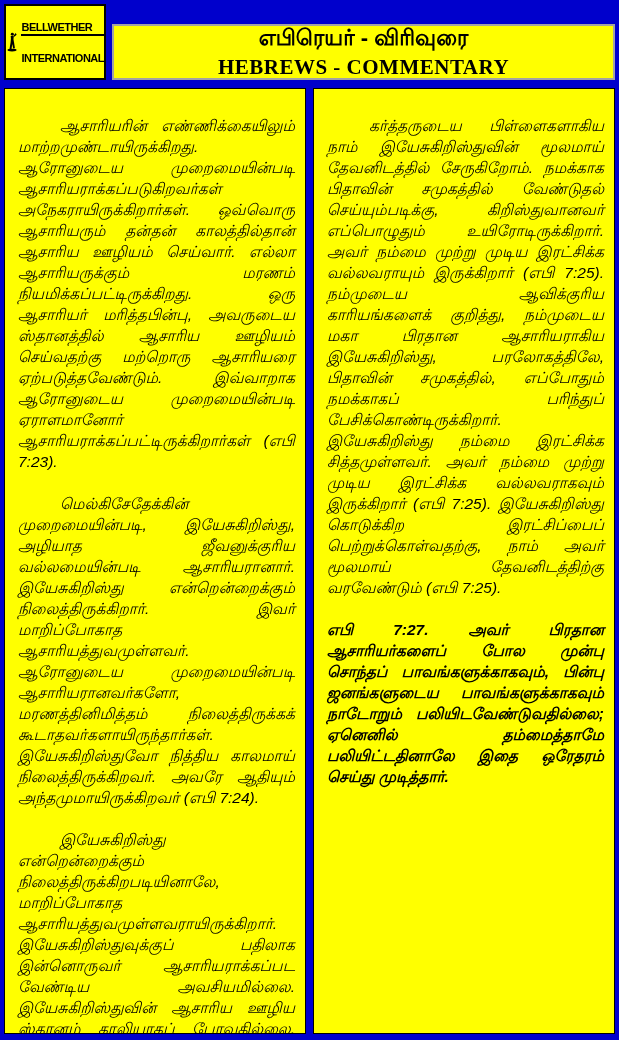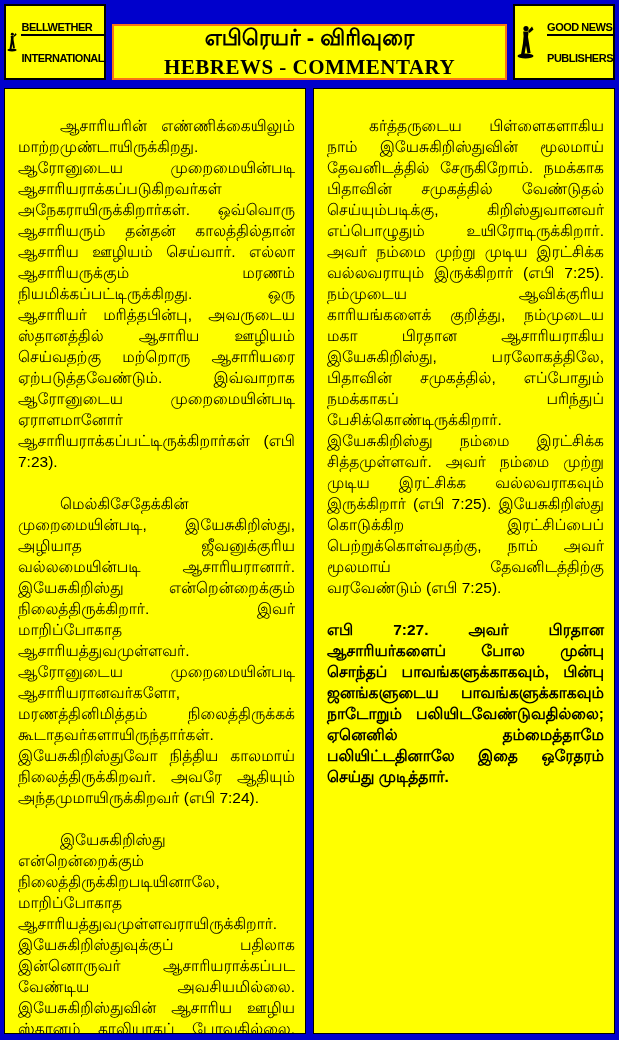--- a/index.html
+++ b/index.html
@@ -23,31 +23,31 @@
   .logo-text { display: flex; flex-direction: column; }
   .logo-line1 {
     font-weight: bold; font-size: 11px; letter-spacing: -0.5px;
     border-bottom: 2px solid #000; padding-bottom: 1px; white-space: nowrap;
   }
   .logo-line2 {
     font-weight: bold; font-size: 11px; letter-spacing: -0.5px;
     padding-top: 16px; white-space: nowrap;
   }
   .title-box {
-    flex: 1; background: #FFFF00; border: 2px solid #f97316; box-sizing: border-box;
+    flex: 1; background: #FFFF00; border: 2px solid #a3a3a3; box-sizing: border-box;
     display: flex; flex-direction: column; align-items: center; justify-content: center;
     gap: 6px;
     margin-top: 20px;
   }
   .title-tamil { font-weight: bold; font-size: 22px; line-height: 24px; }
   .title-english {
     font-family: "Liberation Serif", "DejaVu Serif", serif;
     font-weight: bold; font-size: 21px; line-height: 23px; letter-spacing: 0.5px;
   }
-  .main { display: flex; gap: 7px; margin-top: 8px; height: 946px; }
+  .main { display: flex; gap: 7px; margin-top: 8px; height: 946px; font-style: italic; }
   .col {
     flex: 1; background: #FFFF00; border: 1px solid #000;
     box-sizing: border-box; overflow: hidden;
     padding: 26px 10px 0 13px;
     font-size: 15.5px; line-height: 21px;
     text-align: justify; text-justify: inter-word;
   }
   .col p { margin: 0 0 21px 0; }
   .indent { text-indent: 42px; }
   .section-heading {
@@ -74,34 +74,20 @@
       <span class="logo-line1">BELLWETHER</span>
       <span class="logo-line2">INTERNATIONAL</span>
     </span>
   </div>
 
   <div class="title-box">
     <div class="title-tamil">எபிரெயர் - விரிவுரை</div>
     <div class="title-english">HEBREWS - COMMENTARY</div>
   </div>
 
-  <div class="logo-box">
-    <span class="logo-figure">
-      <svg viewBox="0 0 20 36" xmlns="http://www.w3.org/2000/svg">
-        <circle cx="11" cy="4.5" r="2.6"></circle>
-        <path d="M13 7 L17 2.5 L18.5 5.5 L14.5 9 Z"></path>
-        <path d="M8.2 7.5 L13.6 7.5 L13 13 L14 19 L15.6 29 L12.4 29.5 L11 21.5 L9.6 30 L6 30.5 L8 19 L8.6 12 Z"></path>
-        <ellipse cx="10.5" cy="32" rx="8" ry="2.4"></ellipse>
-      </svg>
-    </span>
-    <span class="logo-text">
-      <span class="logo-line1">GOOD NEWS</span>
-      <span class="logo-line2">PUBLISHERS</span>
-    </span>
-  </div>
 
 </div>
 
 <div class="main">
 
   <div class="col">
     <p class="indent">ஆசாரியரின் எண்ணிக்கையிலும் மாற்றமுண்டாயிருக்கிறது. ஆரோனுடைய முறைமையின்படி ஆசாரியராக்கப்படுகிறவர்கள் அநேகராயிருக்கிறார்கள். ஒவ்வொரு ஆசாரியரும் தன்தன் காலத்தில்தான் ஆசாரிய ஊழியம் செய்வார். எல்லா ஆசாரியருக்கும் மரணம் நியமிக்கப்பட்டிருக்கிறது. ஒரு ஆசாரியர் மரித்தபின்பு, அவருடைய ஸ்தானத்தில் ஆசாரிய ஊழியம் செய்வதற்கு மற்றொரு ஆசாரியரை ஏற்படுத்தவேண்டும். இவ்வாறாக ஆரோனுடைய முறைமையின்படி ஏராளமானோர் ஆசாரியராக்கப்பட்டிருக்கிறார்கள் (எபி 7:23).</p>
     <p class="indent">மெல்கிசேதேக்கின் முறைமையின்படி, இயேசுகிறிஸ்து, அழியாத ஜீவனுக்குரிய வல்லமையின்படி ஆசாரியரானார். இயேசுகிறிஸ்து என்றென்றைக்கும் நிலைத்திருக்கிறார். இவர் மாறிப்போகாத ஆசாரியத்துவமுள்ளவர். ஆரோனுடைய முறைமையின்படி ஆசாரியரானவர்களோ, மரணத்தினிமித்தம் நிலைத்திருக்கக் கூடாதவர்களாயிருந்தார்கள். இயேசுகிறிஸ்துவோ நித்திய காலமாய் நிலைத்திருக்கிறவர். அவரே ஆதியும் அந்தமுமாயிருக்கிறவர் (எபி 7:24).</p>
     <p class="indent">இயேசுகிறிஸ்து என்றென்றைக்கும் நிலைத்திருக்கிறபடியினாலே, மாறிப்போகாத ஆசாரியத்துவமுள்ளவராயிருக்கிறார். இயேசுகிறிஸ்துவுக்குப் பதிலாக இன்னொருவர் ஆசாரியராக்கப்பட வேண்டிய அவசியமில்லை. இயேசுகிறிஸ்துவின் ஆசாரிய ஊழிய ஸ்தானம் காலியாகப் போவதில்லை. அவர் தம்முடைய ஆசாரிய ஊழியத்தைவிட்டு விலகிப்போகப்போவதில்லை. நமக்காக பிதாவின் சமுகத்தில் பரிதபிக்கிற ஆசாரியர் நமக்கு உண்டு. நம்முடைய மகா பிரதான ஆசாரியர், பிதாவின் சமுகத்தில் எப்போதும் நமக்காகப் பரிந்துபேசிக்கொண்டிருக்கிறார். நாம்</p>
   </div>

